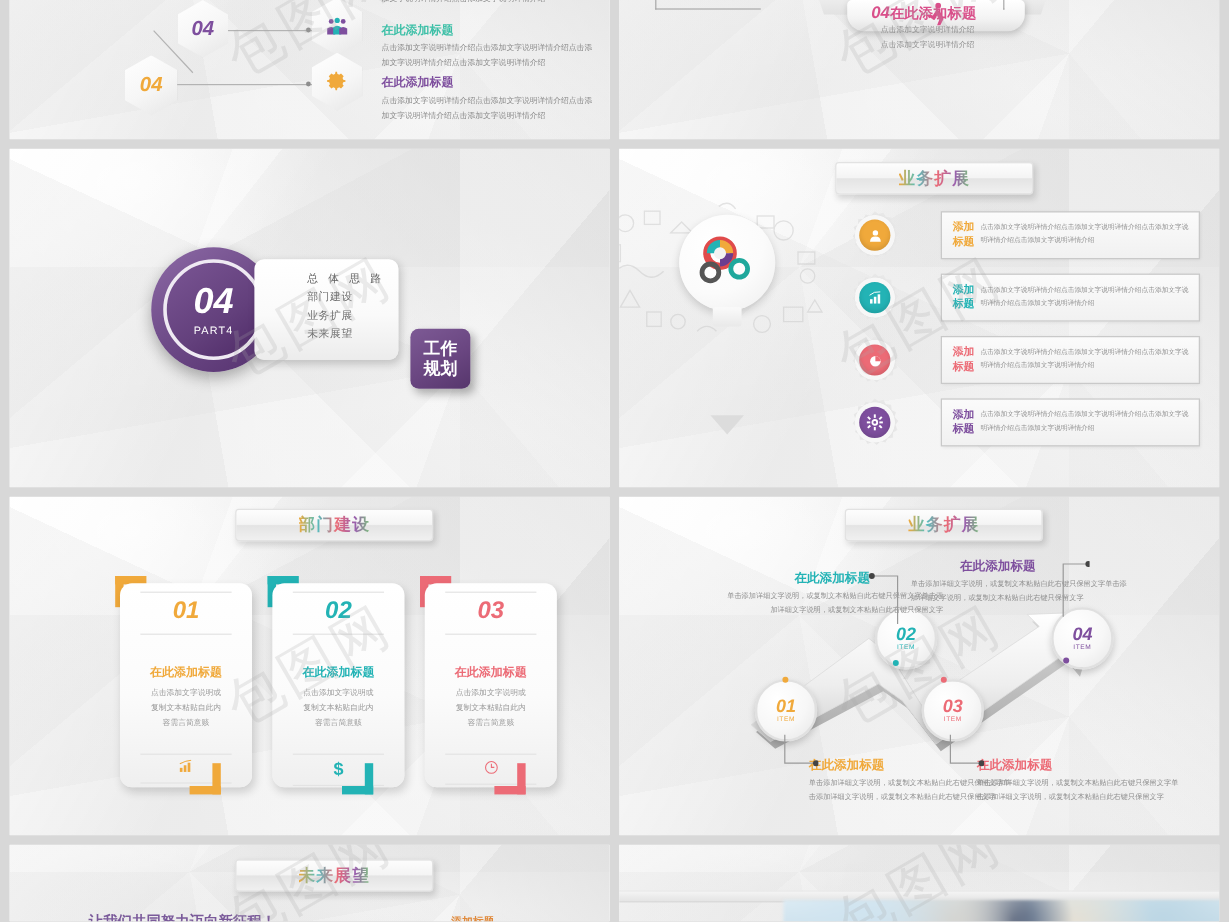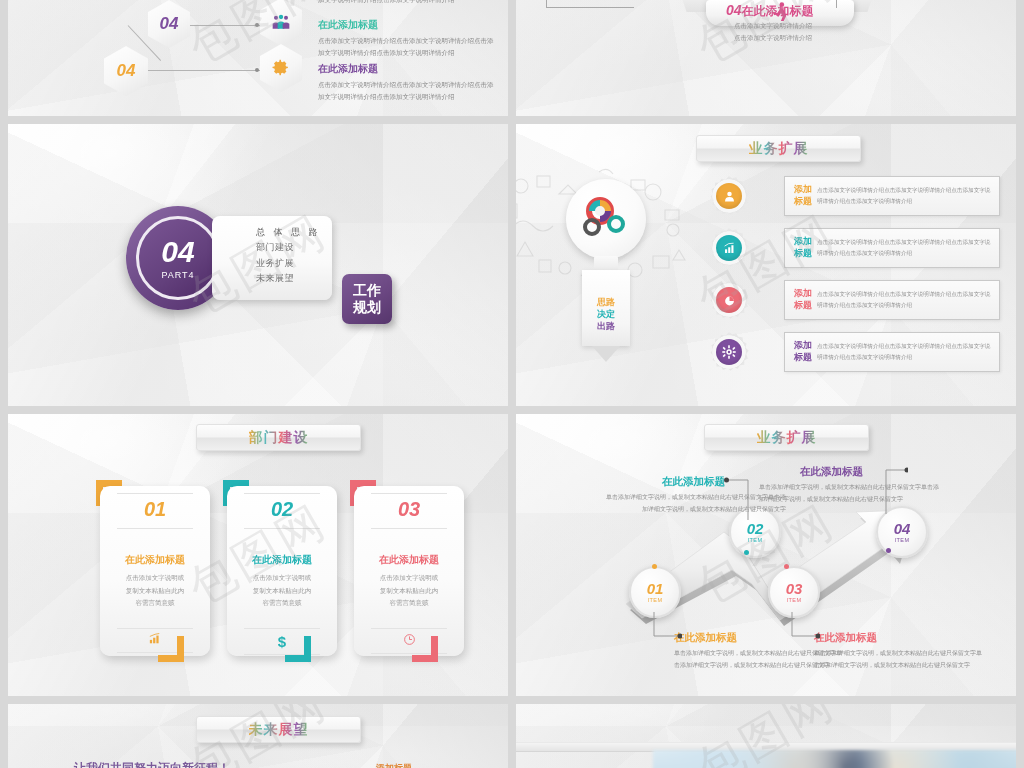--- a/index.html
+++ b/index.html
@@ -381,25 +381,20 @@
             <circle cx="22" cy="20" r="11" fill="none" stroke="#e04b4b" stroke-width="6"></circle>
             <circle cx="22" cy="20" r="5" fill="#f2f2f2"></circle>
             <path d="M22 9 A11 11 0 0 1 33 20 L27 20 A5 5 0 0 0 22 15 Z" fill="#f0a93b"></path>
             <path d="M33 20 A11 11 0 0 1 22 31 L22 25 A5 5 0 0 0 27 20 Z" fill="#6a3d8f"></path>
             <path d="M11 20 A11 11 0 0 1 22 9 L22 15 A5 5 0 0 0 17 20 Z" fill="#23b3b5"></path>
             <circle cx="38" cy="33" r="7" fill="none" stroke="#1fa89c" stroke-width="4"></circle>
             <circle cx="14" cy="36" r="7" fill="none" stroke="#555555" stroke-width="4"></circle>
           </svg>
         </div>
         <div class="neck"></div>
-        <div class="pencil">
-          <span style="color:#f0a93b;">思路</span>
-          <span style="color:#23b3b5;">决定</span>
-          <span style="color:#7e4f9e;">出路</span>
-        </div>
         <div class="tip"></div>
       </div>
 
       <div class="gear-icon" style="left:193px; top:52px;">
         <div class="teeth"></div>
         <div class="disc" style="background:#f0a93b;">
           <svg width="13" height="13" viewBox="0 0 16 16">
               <circle cx="8" cy="5" r="2.8" fill="#fff"></circle>
               <path d="M2.5 14 Q2.5 8.6 8 8.6 Q13.5 8.6 13.5 14 Z" fill="#fff"></path>
             </svg>

